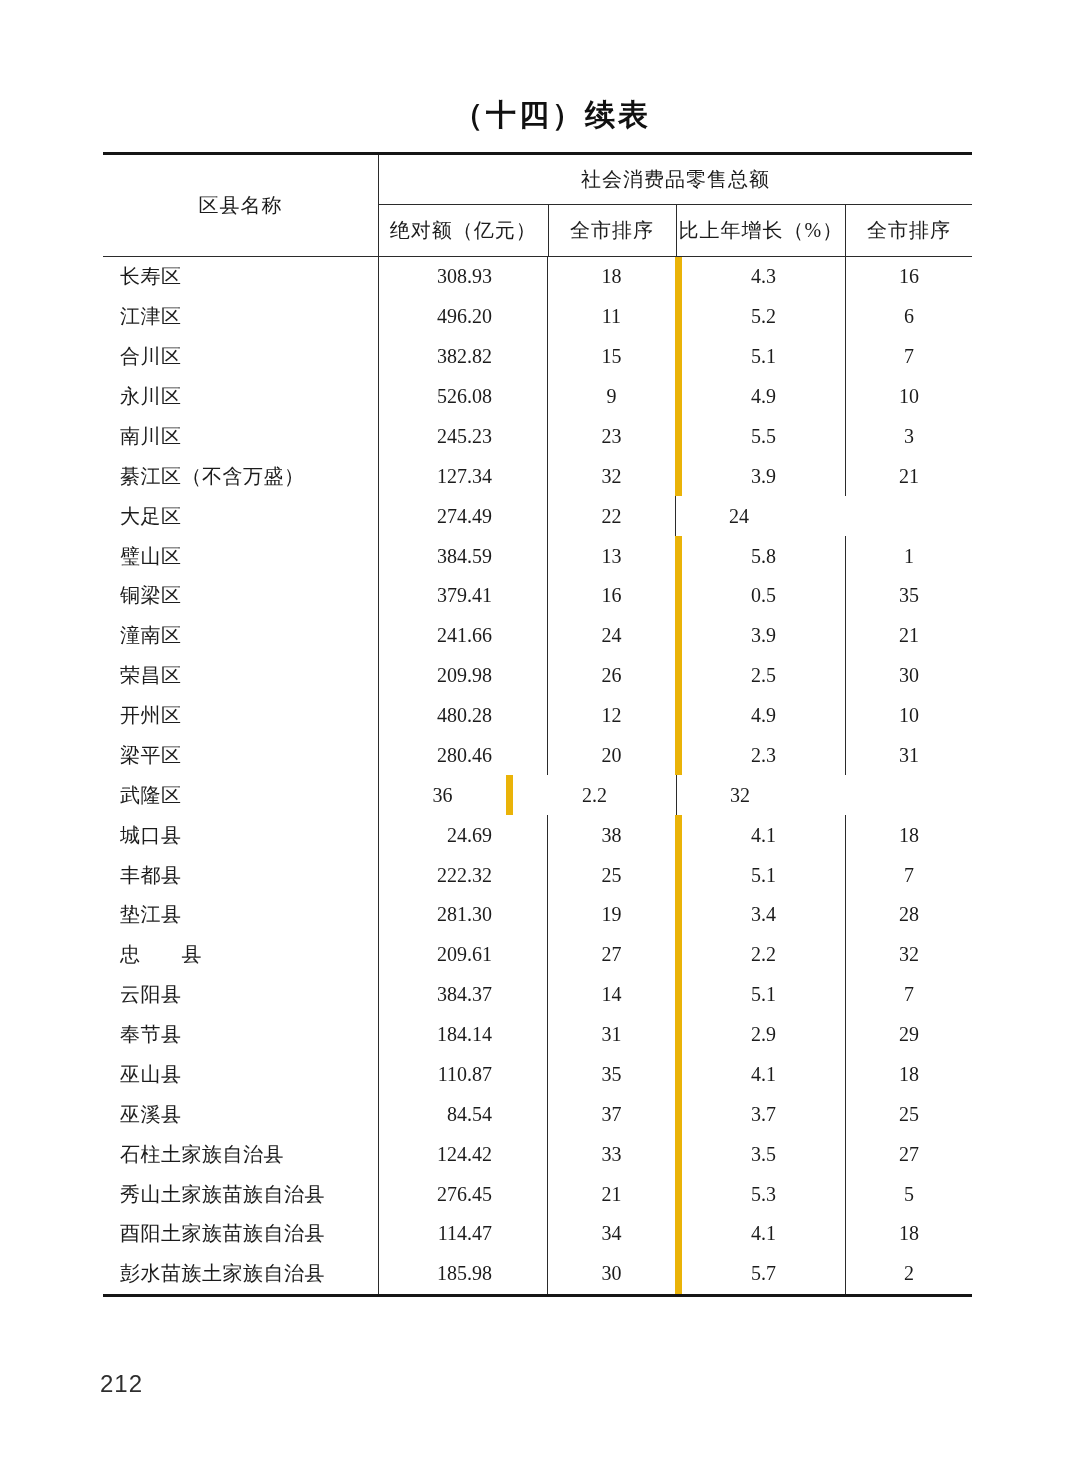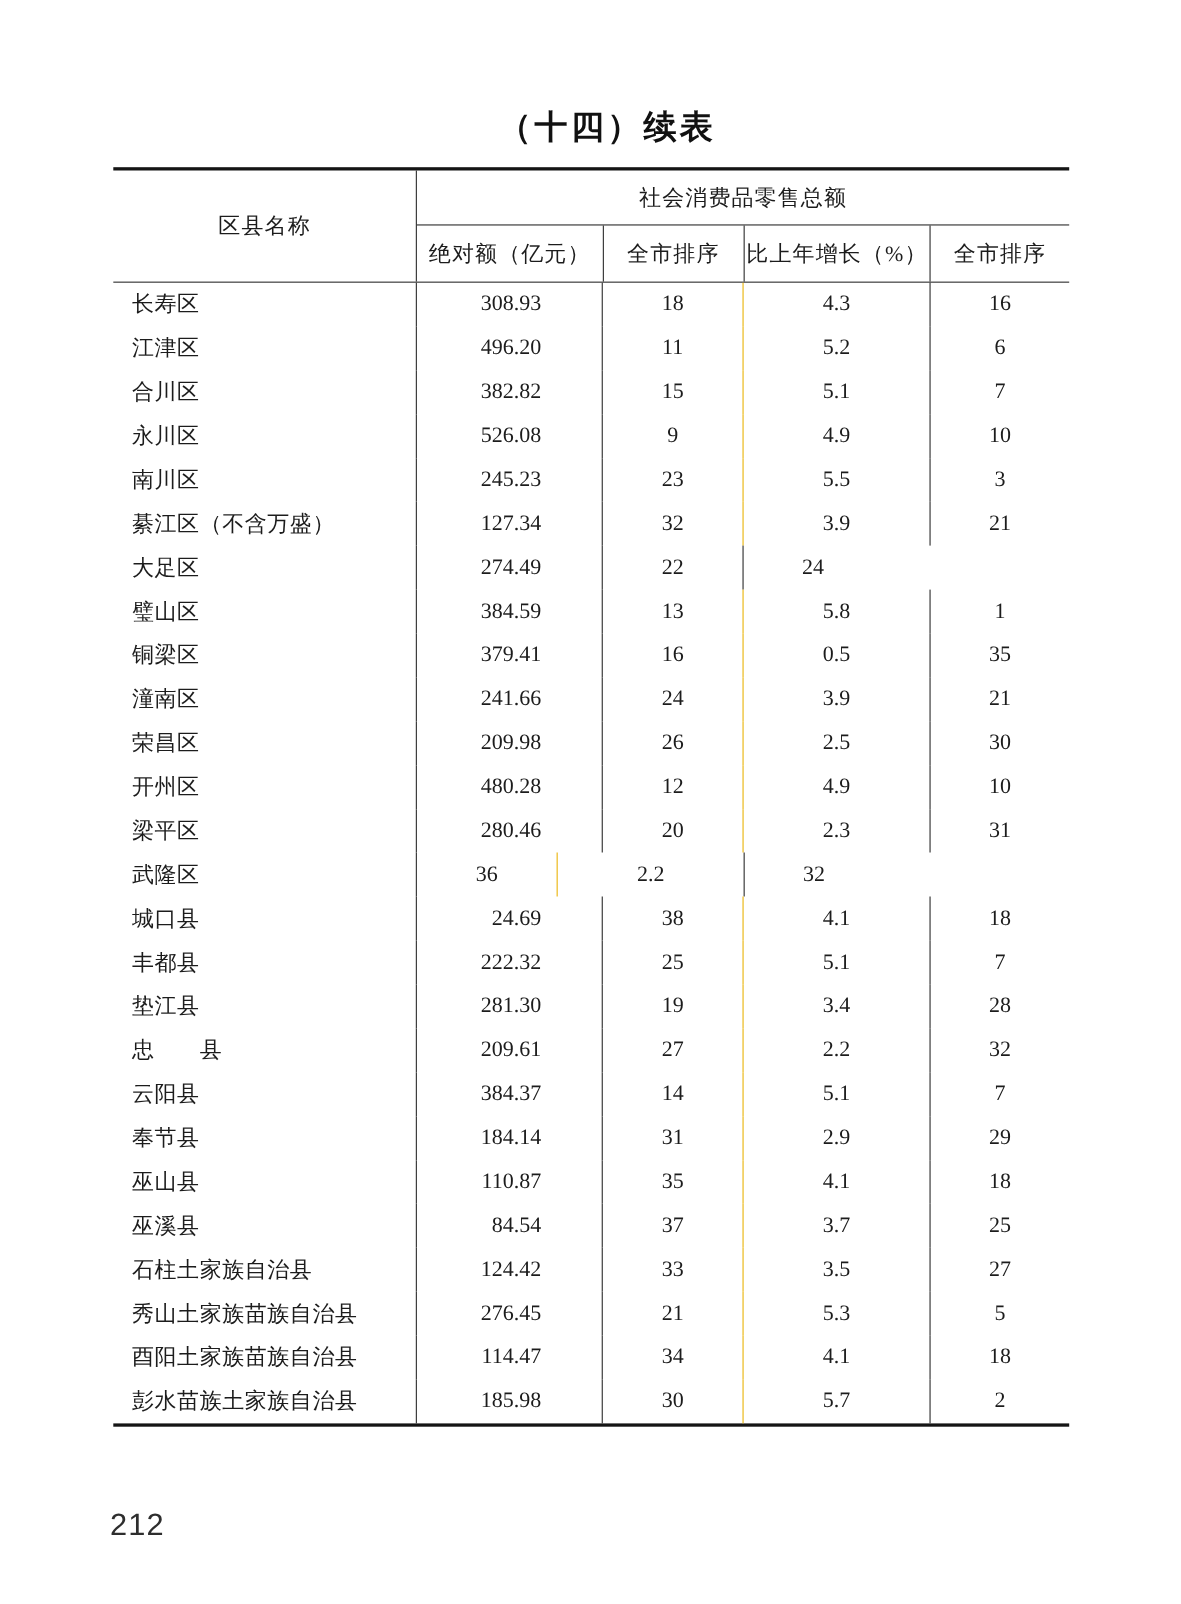--- a/index.html
+++ b/index.html
@@ -60,27 +60,27 @@
   .tbody { width: 869px; }
   .trow { display: flex; height: 39.88px; }
   .trow > div {
     display: flex; align-items: center;
     height: 100%;
     white-space: pre;
   }
   .c1 { width: 275px; padding-left: 17px; justify-content: flex-start; letter-spacing: 0.5px; }
   .c2 { width: 169px; padding-right: 55px; justify-content: flex-end; border-left: 1px solid #2b2b2b; text-align: center; }
   .c3 { width: 128px; justify-content: center; border-left: 1px solid #2b2b2b; }
-  .c4 { width: 170px; justify-content: center; border-left: 1px solid #eab308; }
+  .c4 { width: 170px; justify-content: center; border-left: 7px solid #eab308; }
   .c5 { width: 127px; justify-content: center; border-left: 1px solid #2b2b2b; }
   .page-number {
     position: absolute;
     left: 100px; top: 1370px;
     font-family: "Liberation Sans", "DejaVu Sans", sans-serif;
-    font-size: 28px;
+    font-size: 24px;
     color: #2e2e2e;
     letter-spacing: 1px;
   }
 </style>
 </head>
 <body>
 
 <div class="page-title">（十四）续表</div>
 
 <div class="stat-table">

